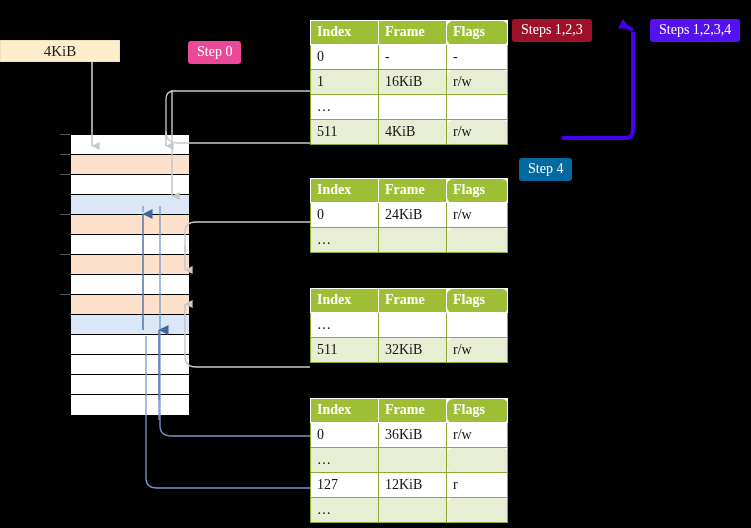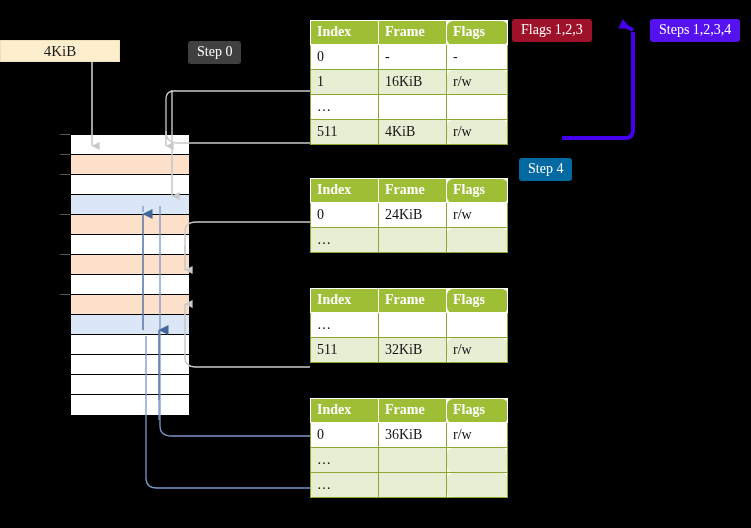--- a/index.html
+++ b/index.html
@@ -112,22 +112,22 @@
     pointer-events: none;
   }
 </style>
 </head>
 <body>
 
 <div class="abs" id="kib-banner">
   <span>4KiB</span>
 </div>
 
-<div class="abs pill" id="step0-pill" style="background: #404040;">Step 0</div>
-<div class="abs pill" id="step123-pill" style="background: rgb(157, 17, 41);">Flags 1,2,3</div>
+<div class="abs pill" id="step0-pill" style="background: #ec4899;">Step 0</div>
+<div class="abs pill" id="step123-pill" style="background: rgb(157, 17, 41);">Steps 1,2,3</div>
 <div class="abs pill" id="step4-pill" style="background: #0369a1;">Step 4</div>
 <div class="abs pill" id="step1234-pill" style="background: rgb(85, 17, 238);">Steps 1,2,3,4</div>
 
 <div class="abs" id="mem-grid">
     <div class="mem-row white"></div>
     <div class="mem-row peach"></div>
     <div class="mem-row white"></div>
     <div class="mem-row blue"></div>
     <div class="mem-row peach"></div>
     <div class="mem-row white"></div>
@@ -240,20 +240,25 @@
       <tbody>
         <tr class="plain">
           <td class="col-index">0</td>
           <td class="col-frame">36KiB</td>
           <td class="col-flags">r/w</td>
         </tr>
         <tr class="band">
           <td class="col-index">…</td>
           <td class="col-frame"></td>
           <td class="col-flags"></td>
+        </tr>
+        <tr class="plain">
+          <td class="col-index">127</td>
+          <td class="col-frame">12KiB</td>
+          <td class="col-flags">r</td>
         </tr>
         <tr class="band">
           <td class="col-index">…</td>
           <td class="col-frame"></td>
           <td class="col-flags"></td>
         </tr>
       </tbody>
     </table>
   </div>
 

